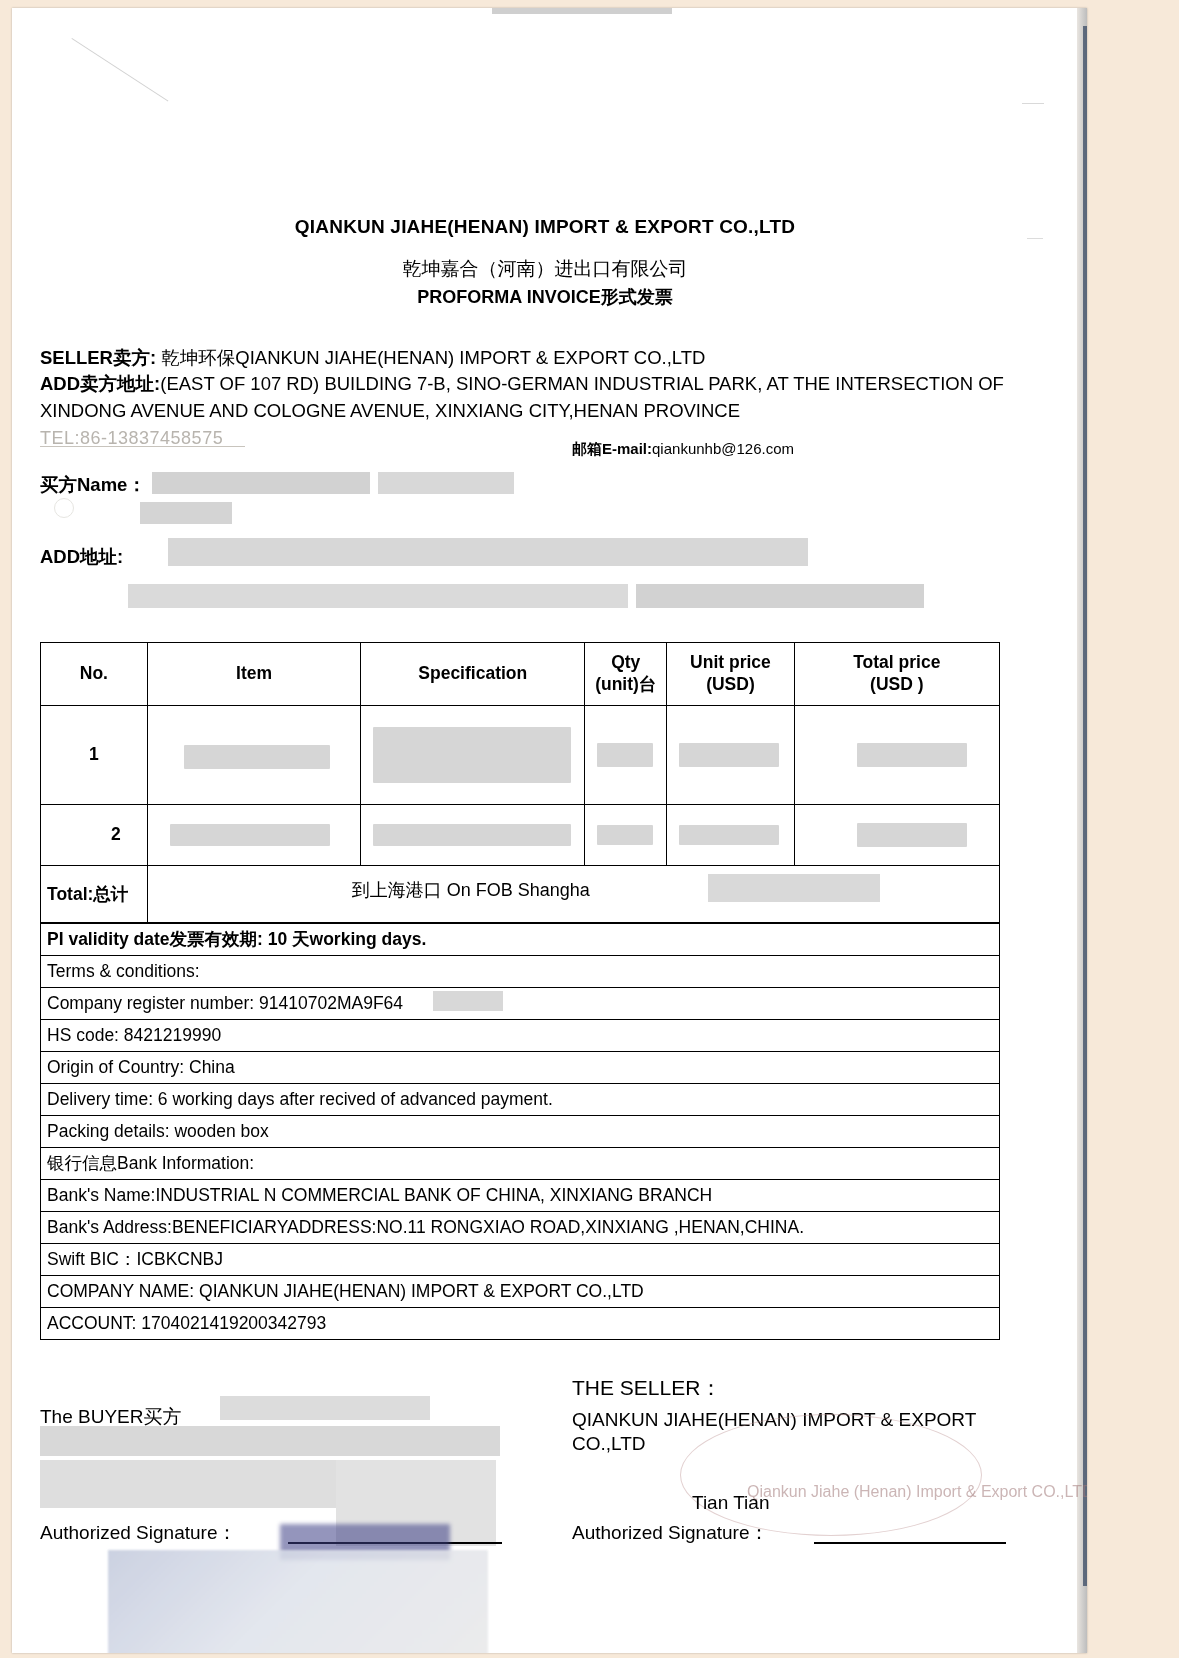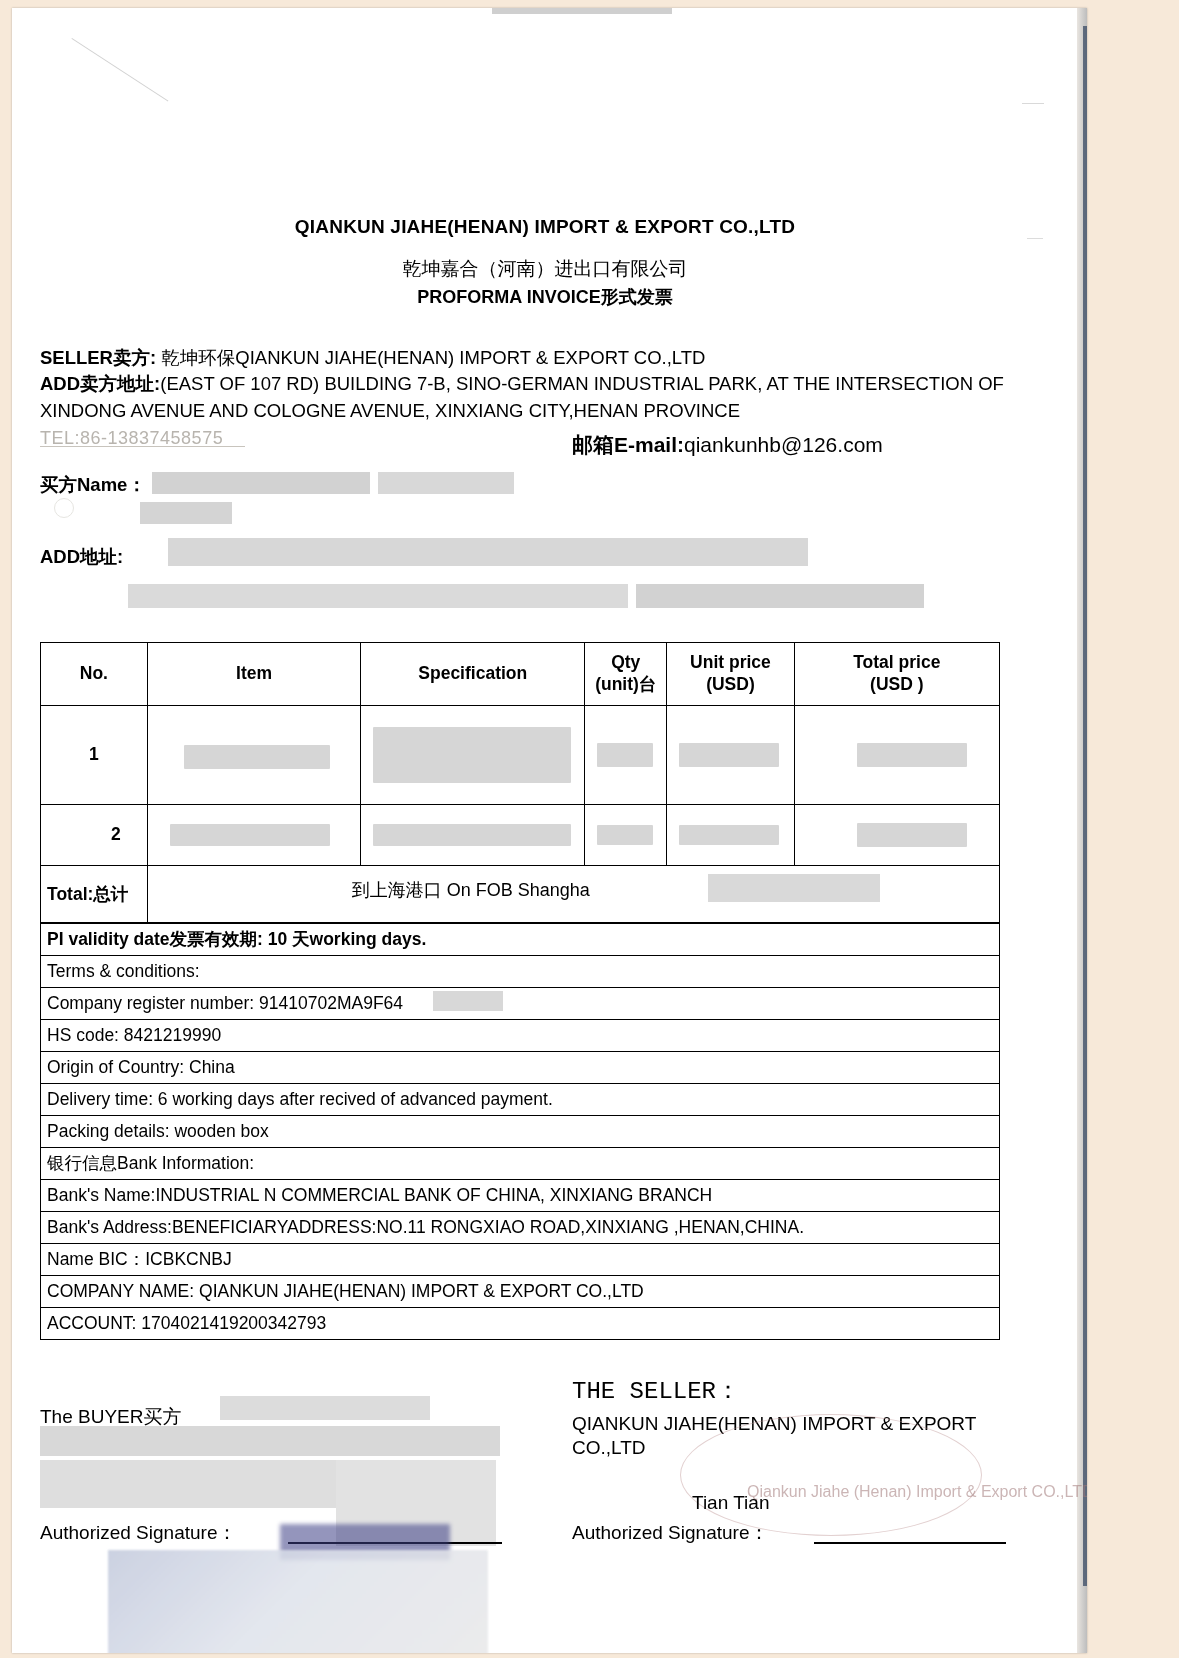--- a/index.html
+++ b/index.html
@@ -128,22 +128,22 @@
     position: absolute;
     left: 0;
     top: 20px;
     width: 205px;
     height: 1px;
     background: #c8c4bd;
   }
   .email {
     position: absolute;
     left: 532px;
-    top: 4px;
-    font-size: 21px;
+    top: 12px;
+    font-size: 15px;
   }
   .email b { font-weight: bold; }
 
   .buyer-block {
     margin-top: 22px;
     font-size: 18.5px;
     position: relative;
     height: 170px;
   }
   .buyer-name-lbl { font-weight: bold; }
@@ -285,21 +285,21 @@
     opacity: .55;
     filter: blur(2px);
   }
 
   .seller-sig {
     position: absolute;
     left: 532px;
     top: 0;
     width: 440px;
   }
-  .seller-sig .l1 { font-size: 24px; font-family: Liberation Mono, monospace; }
+  .seller-sig .l1 { font-size: 21px; }
   .seller-sig .l2 { font-size: 19px; margin-top: 6px; line-height: 1.3; }
   .seller-stamp {
     position: absolute;
     left: 108px;
     top: 40px;
     width: 300px;
     height: 120px;
     border-radius: 50%;
     border: 1.5px solid rgba(190,150,150,.45);
     color: rgba(160,120,120,.55);
@@ -468,21 +468,21 @@
         <tr>
           <td>银行信息Bank Information:</td>
         </tr>
         <tr>
           <td>Bank's Name:INDUSTRIAL N COMMERCIAL BANK OF CHINA, XINXIANG BRANCH</td>
         </tr>
         <tr>
           <td>Bank's Address:BENEFICIARYADDRESS:NO.11 RONGXIAO ROAD,XINXIANG ,HENAN,CHINA.</td>
         </tr>
         <tr>
-          <td>Name BIC：ICBKCNBJ</td>
+          <td>Swift BIC：ICBKCNBJ</td>
         </tr>
         <tr>
           <td>COMPANY NAME: QIANKUN JIAHE(HENAN) IMPORT &amp; EXPORT CO.,LTD</td>
         </tr>
         <tr>
           <td>ACCOUNT:  1704021419200342793</td>
         </tr>
       </tbody>
     </table>
 

